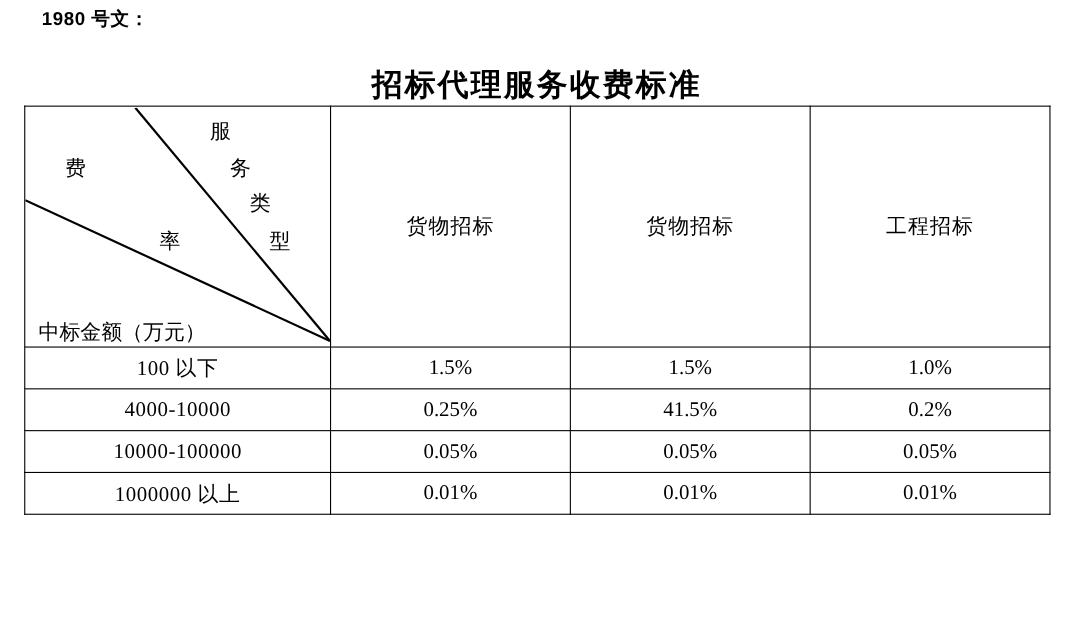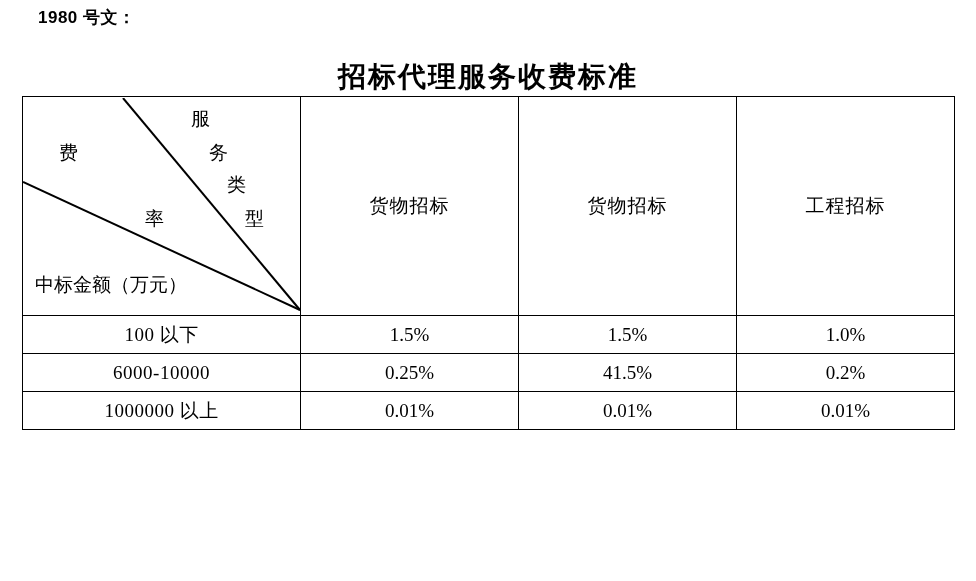--- a/index.html
+++ b/index.html
@@ -79,21 +79,21 @@
     white-space: nowrap;
   }
   .lbl-fee   { left: 36px;  top: 42px; }
   .lbl-rate  { left: 122px; top: 108px; }
   .lbl-fu    { left: 168px; top: 8px; }
   .lbl-wu    { left: 186px; top: 42px; }
   .lbl-lei   { left: 204px; top: 74px; }
   .lbl-xing  { left: 222px; top: 108px; }
   .lbl-amount {
     left: 12px;
-    top: 174px;
+    top: 191px;
     font-size: 19px;
   }
   td.head-cell {
     height: 216px;
     font-size: 21px;
     letter-spacing: 1px;
   }
   tr.data-row td {
     height: 35px;
     font-size: 19px;
@@ -145,24 +145,30 @@
         <td class="head-cell">工程招标</td>
       </tr>
 
       <tr class="data-row">
         <td class="label-cell">100 以下</td>
         <td class="val-cell">1.5%</td>
         <td class="val-cell">1.5%</td>
         <td class="val-cell">1.0%</td>
       </tr>
       <tr class="data-row">
-        <td class="label-cell">6000-10000</td>
+        <td class="label-cell">4000-10000</td>
         <td class="val-cell">0.25%</td>
         <td class="val-cell">41.5%</td>
         <td class="val-cell">0.2%</td>
+      </tr>
+      <tr class="data-row">
+        <td class="label-cell">10000-100000</td>
+        <td class="val-cell">0.05%</td>
+        <td class="val-cell">0.05%</td>
+        <td class="val-cell">0.05%</td>
       </tr>
       <tr class="data-row">
         <td class="label-cell">1000000 以上</td>
         <td class="val-cell">0.01%</td>
         <td class="val-cell">0.01%</td>
         <td class="val-cell">0.01%</td>
       </tr>
     </tbody>
   </table>
 

